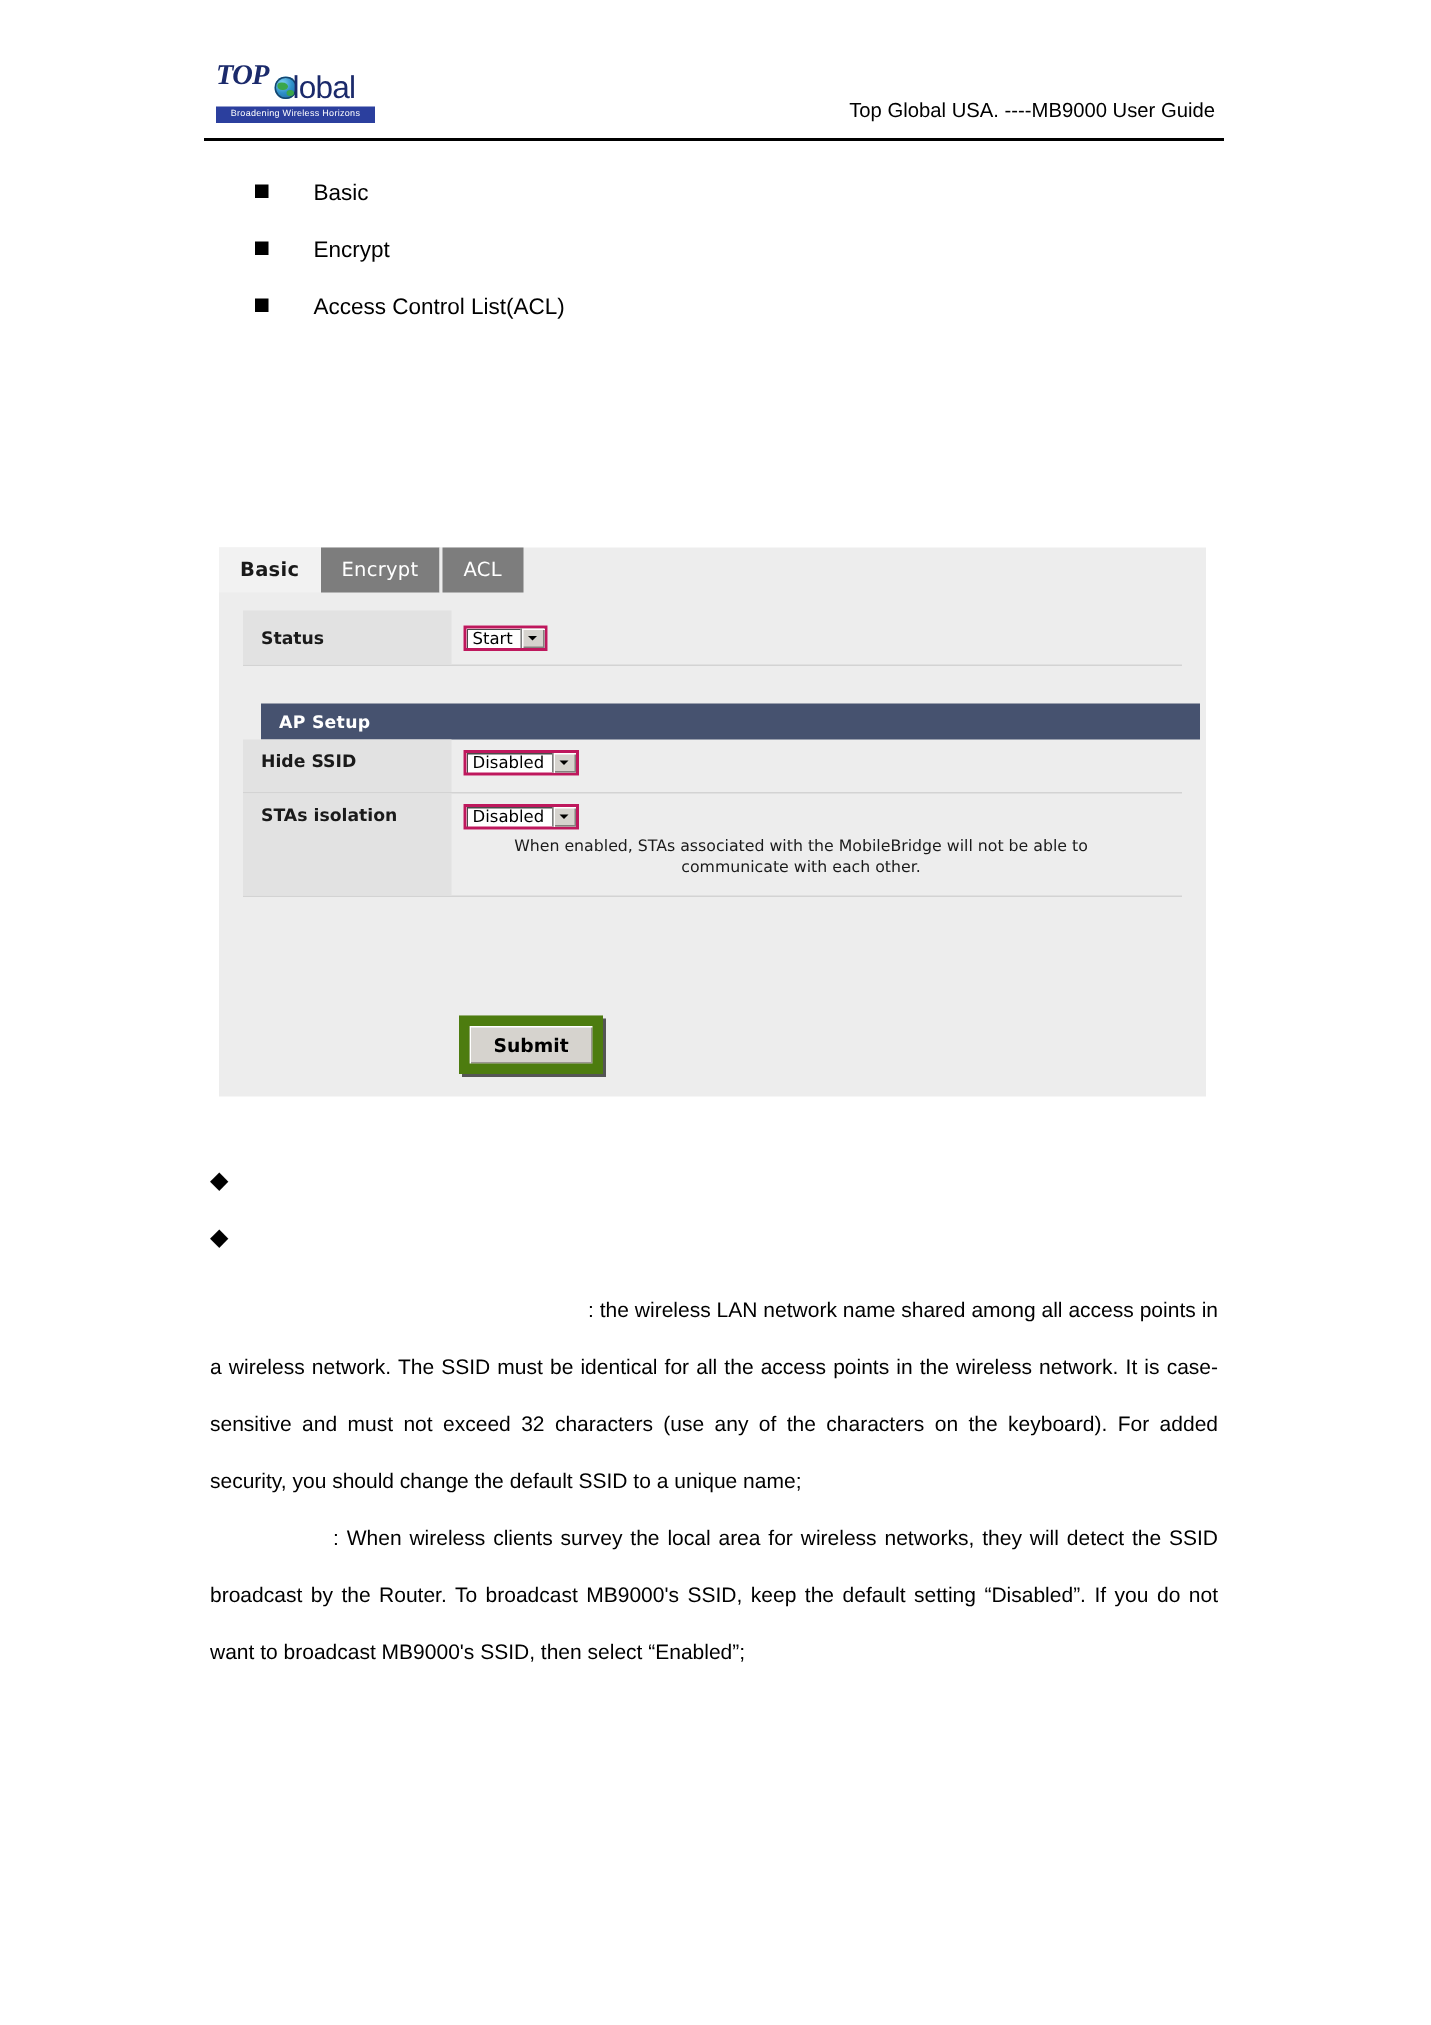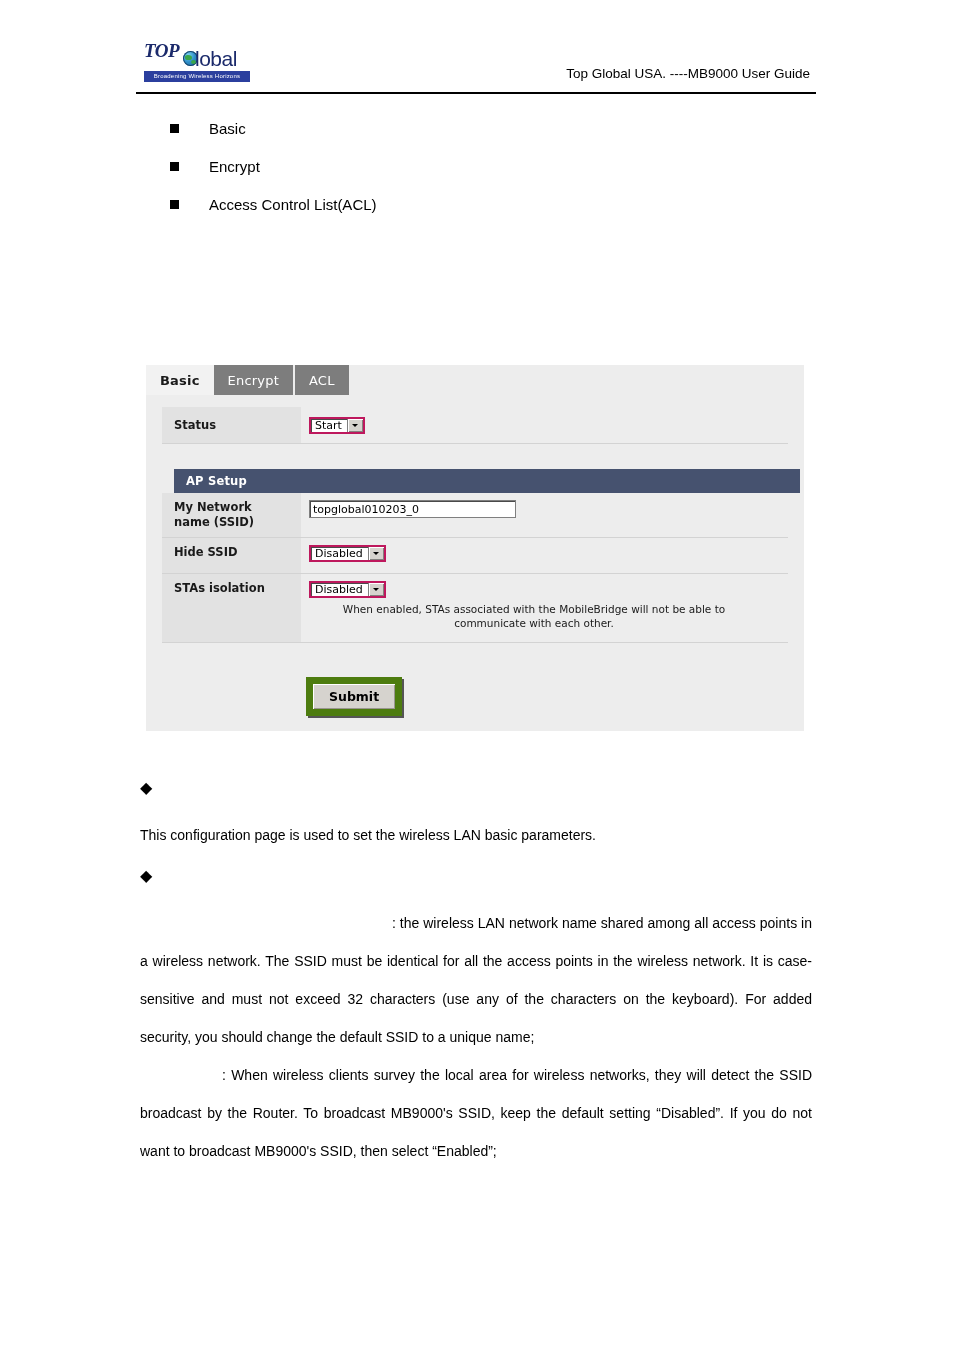--- a/index.html
+++ b/index.html
@@ -402,31 +402,20 @@
             <i></i>
           </span>
       </span>
     </div>
   </div>
 
   <div class="ap-header">AP Setup</div>
 
   <div class="ap-rows">
 
-    <div class="ap-row row-ssid">
-      <div class="cell-label">
-        <span>
-          <span>My Network</span><br>
-          <span>name (SSID)</span>
-        </span>
-      </div>
-      <div class="cell-value">
-        <input class="text-input" type="text" value="topglobal010203_0" style="">
-      </div>
-    </div>
 
     <div class="ap-row row-hide">
       <div class="cell-label">Hide SSID</div>
       <div class="cell-value">
         <span class="sel">
           <span class="sel-text">Disabled</span>
           <span class="sel-btn">
               <i></i>
             </span>
         </span>
@@ -449,17 +438,16 @@
   </div>
 
   <div class="submit-wrap">
     <button class="submit-btn">Submit</button>
   </div>
 
 </div>
 
 <div class="body-text">
   <p class="diamond">◆</p>
-  <p class="para nojust">This configuration page is used to set the wireless LAN basic parameters.</p>
   <p class="diamond" style="margin-top:12px;">◆</p>
   <p class="para" style="text-indent:252px;">: the wireless LAN network name shared among all access points in a wireless network. The SSID must be identical for all the access points in the wireless network. It is case-sensitive and must not exceed 32 characters (use any of the characters on the keyboard). For added security, you should change the default SSID to a unique name;</p>
   <p class="para" style="text-indent:82px;">: When wireless clients survey the local area for wireless networks, they will detect the SSID broadcast by the Router. To broadcast MB9000's SSID, keep the default setting “Disabled”. If you do not want to broadcast MB9000's SSID, then select “Enabled”;</p>
 </div>
 
 </body></html>

